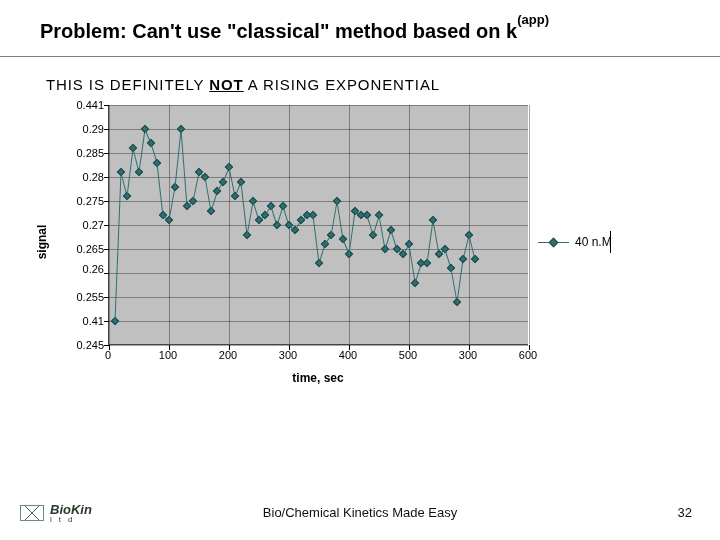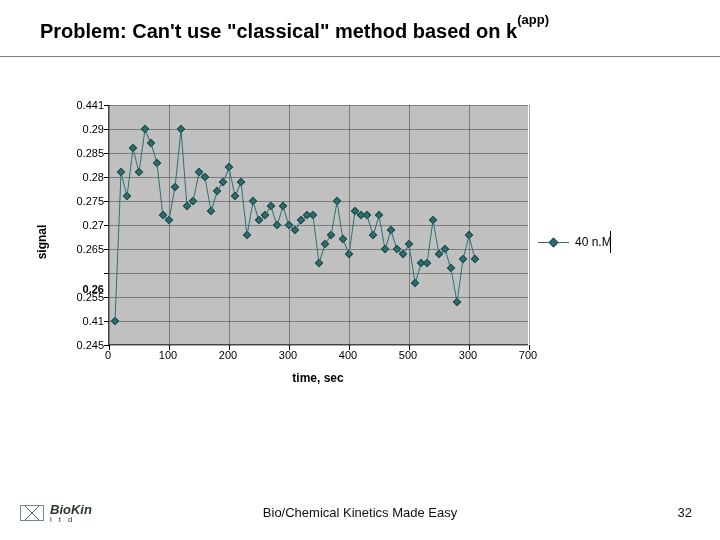--- a/index.html
+++ b/index.html
@@ -251,20 +251,23 @@
 <body>
 
 <div class="slide">
 
   <div class="title">
     <span>Problem: Can't use "classical" method based on k</span><sup>(app)</sup>
   </div>
 
   <div class="hr"></div>
 
+  <div class="subtitle">
+    <span>THIS IS DEFINITELY </span><span class="not">NOT</span><span> A RISING EXPONENTIAL</span>
+  </div>
 
   <div class="chart-wrap">
 
     <div class="chart-body">
       <div class="y-axis-label">signal</div>
 
       <div class="plot-area-container">
         <div class="plot-area" id="plot">
             <div class="gridline-h" style="top: 240px;"></div>
             <div class="ytick" style="top: 240px;"></div>
@@ -423,36 +426,36 @@
             <div class="pt" style="left: 354px; top: 153.6px;"></div>
             <div class="segline" style="left: 354px; top: 153.6px; width: 24.7386px; transform: rotate(-75.9638deg);"></div>
             <div class="pt" style="left: 360px; top: 129.6px;"></div>
             <div class="segline" style="left: 360px; top: 129.6px; width: 24.7386px; transform: rotate(75.9638deg);"></div>
             <div class="pt" style="left: 366px; top: 153.6px;"></div>
           </div>
         <div class="x-axis-label">time, sec</div>
       <div class="y-tick-label" style="top: 240px;">0.245</div>
           <div class="y-tick-label" style="top: 216px;">0.41</div>
           <div class="y-tick-label" style="top: 192px;">0.255</div>
-          <div class="y-tick-label" style="top: 184px; font-weight: bold;">0.26</div>
+          <div class="y-tick-label" style="top: 164px;">0.26</div>
           <div class="y-tick-label" style="top: 144px;">0.265</div>
           <div class="y-tick-label" style="top: 120px;">0.27</div>
           <div class="y-tick-label" style="top: 96px;">0.275</div>
           <div class="y-tick-label" style="top: 72px;">0.28</div>
           <div class="y-tick-label" style="top: 48px;">0.285</div>
           <div class="y-tick-label" style="top: 24px; padding-left: 16px;">0.29</div>
           <div class="y-tick-label" style="top: 0px;">0.441</div>
           <div class="x-tick-label" style="left: 0px;">0</div>
           <div class="x-tick-label" style="left: 60px;">100</div>
           <div class="x-tick-label" style="left: 120px;">200</div>
           <div class="x-tick-label" style="left: 180px;">300</div>
           <div class="x-tick-label" style="left: 240px;">400</div>
           <div class="x-tick-label" style="left: 300px;">500</div>
           <div class="x-tick-label" style="left: 360px;">300</div>
-          <div class="x-tick-label" style="left: 420px;">700</div>
+          <div class="x-tick-label" style="left: 420px;">600</div>
         </div>
 
       <div class="legend">
         <span class="legend-marker">
           <span class="legend-line"></span>
           <span class="legend-diamond"></span>
           <span class="legend-line"></span>
         </span>
         <span>40 n.M</span>
       </div>

